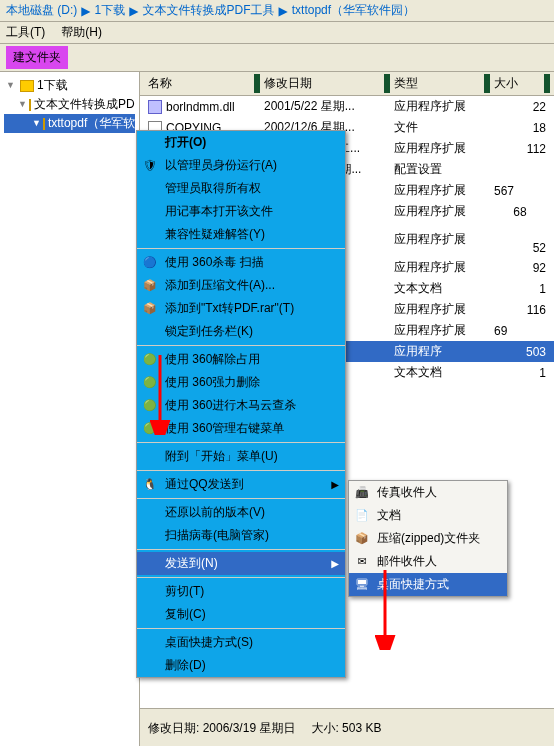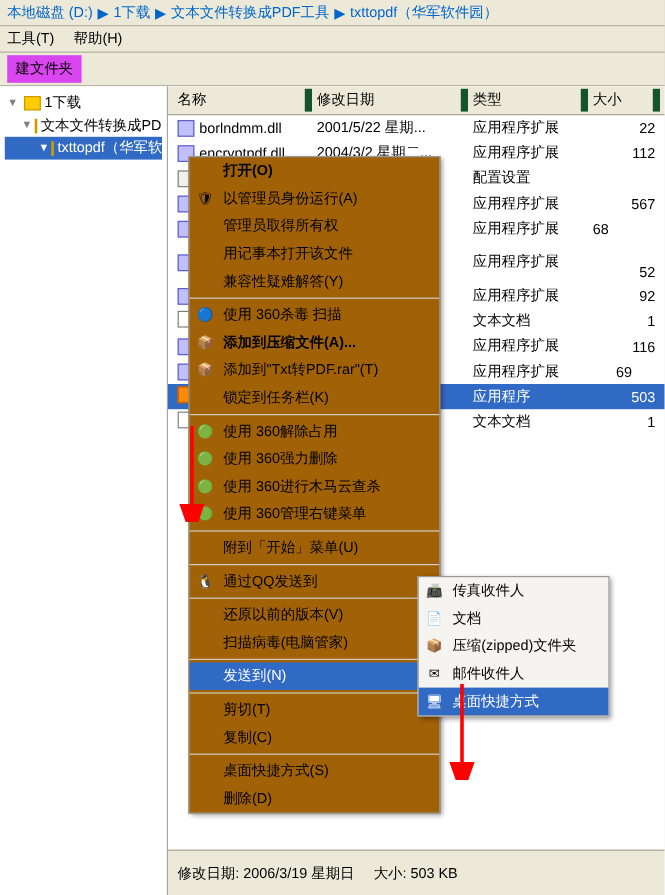--- a/index.html
+++ b/index.html
@@ -159,23 +159,23 @@
       align-items: center;
       padding: 2px 8px;
       font-size: 12px;
       gap: 16px;
     }
 
     
     .context-menu {
       position: absolute;
       top: 130px;
-      left: 157px;
+      left: 136px;
       width: 210px;
-      background: #a16207;
+      background: #0ea5e9;
       border: 1px solid #999;
       box-shadow: 2px 2px 4px rgba(0,0,0,0.4);
       z-index: 100;
       font-size: 12px;
     }
     .context-menu-item {
       display: flex;
       align-items: center;
       padding: 3px 8px 3px 28px;
       cursor: pointer;
@@ -299,20 +299,29 @@
     <div class="file-name-cell">
       <span class="file-icon" style="background:#c0c0ff;border:1px solid #6060cc;"></span>
       <span>borlndmm.dll</span>
     </div>
     <div>2001/5/22 星期...</div>
     <div>应用程序扩展</div>
     <div style="text-align:right;">22</div>
   </div>
         <div class="file-row">
     <div class="file-name-cell">
+      <span class="file-icon" style="background:#ffffff;border:1px solid #808080;"></span>
+      <span>COPYING</span>
+    </div>
+    <div>2002/12/6 星期...</div>
+    <div>文件</div>
+    <div style="text-align:right;">18</div>
+  </div>
+        <div class="file-row">
+    <div class="file-name-cell">
       <span class="file-icon" style="background:#c0c0ff;border:1px solid #6060cc;"></span>
       <span>encryptpdf.dll</span>
     </div>
     <div>2004/3/2 星期二...</div>
     <div>应用程序扩展</div>
     <div style="text-align:right;">112</div>
   </div>
         <div class="file-row">
     <div class="file-name-cell">
       <span class="file-icon" style="background:#f0f0f0;border:1px solid #808080;"></span>
@@ -322,30 +331,30 @@
     <div>配置设置</div>
     <div style="text-align:right;"></div>
   </div>
         <div class="file-row">
     <div class="file-name-cell">
       <span class="file-icon" style="background:#c0c0ff;border:1px solid #6060cc;"></span>
       <span>kernel.dll</span>
     </div>
     <div></div>
     <div>应用程序扩展</div>
-    <div style="text-align:right;">567</div>
+    <div style="text-align:left;">567</div>
   </div>
         <div class="file-row">
     <div class="file-name-cell">
       <span class="file-icon" style="background:#c0c0ff;border:1px solid #6060cc;"></span>
       <span>mscms.dll</span>
     </div>
     <div></div>
     <div>应用程序扩展</div>
-    <div style="text-align:left;">68</div>
+    <div style="text-align:center;">68</div>
   </div>
         <div class="file-row">
     <div class="file-name-cell">
       <span class="file-icon" style="background:#c0c0ff;border:1px solid #6060cc;"></span>
       <span>msimg32.dll</span>
     </div>
     <div></div>
     <div>应用程序扩展</div>
     <div style="text-align:right;margin-top:17px;">52</div>
   </div>
@@ -376,21 +385,21 @@
     <div>应用程序扩展</div>
     <div style="text-align:right;">116</div>
   </div>
         <div class="file-row">
     <div class="file-name-cell">
       <span class="file-icon" style="background:#c0c0ff;border:1px solid #6060cc;"></span>
       <span>txt2pdf.dll</span>
     </div>
     <div></div>
     <div>应用程序扩展</div>
-    <div style="text-align:center;">69</div>
+    <div style="text-align:left;">69</div>
   </div>
         <div class="file-row selected">
     <div class="file-name-cell">
       <span class="file-icon" style="background:#ff8c00;border:1px solid #cc5500;"></span>
       <span>Txt转PDF.exe</span>
     </div>
     <div></div>
     <div>应用程序</div>
     <div style="text-align:right;">503</div>
   </div>
@@ -429,21 +438,21 @@
     <div class="context-menu-item">
       <span style="font-weight:normal">兼容性疑难解答(Y)</span>
     </div>
     <div class="context-menu-divider"></div>
     <div class="context-menu-item">
       <span class="context-menu-icon">🔵</span>
       <span style="font-weight:normal">使用 360杀毒 扫描</span>
     </div>
     <div class="context-menu-item">
       <span class="context-menu-icon">📦</span>
-      <span style="font-weight:bold">添加到压缩文件(A)...</span>
+      <span style="font-weight:normal">添加到压缩文件(A)...</span>
     </div>
     <div class="context-menu-item">
       <span class="context-menu-icon">📦</span>
       <span style="font-weight:normal">添加到"Txt转PDF.rar"(T)</span>
     </div>
     <div class="context-menu-item">
       <span style="font-weight:normal">锁定到任务栏(K)</span>
     </div>
     <div class="context-menu-divider"></div>
     <div class="context-menu-item">

